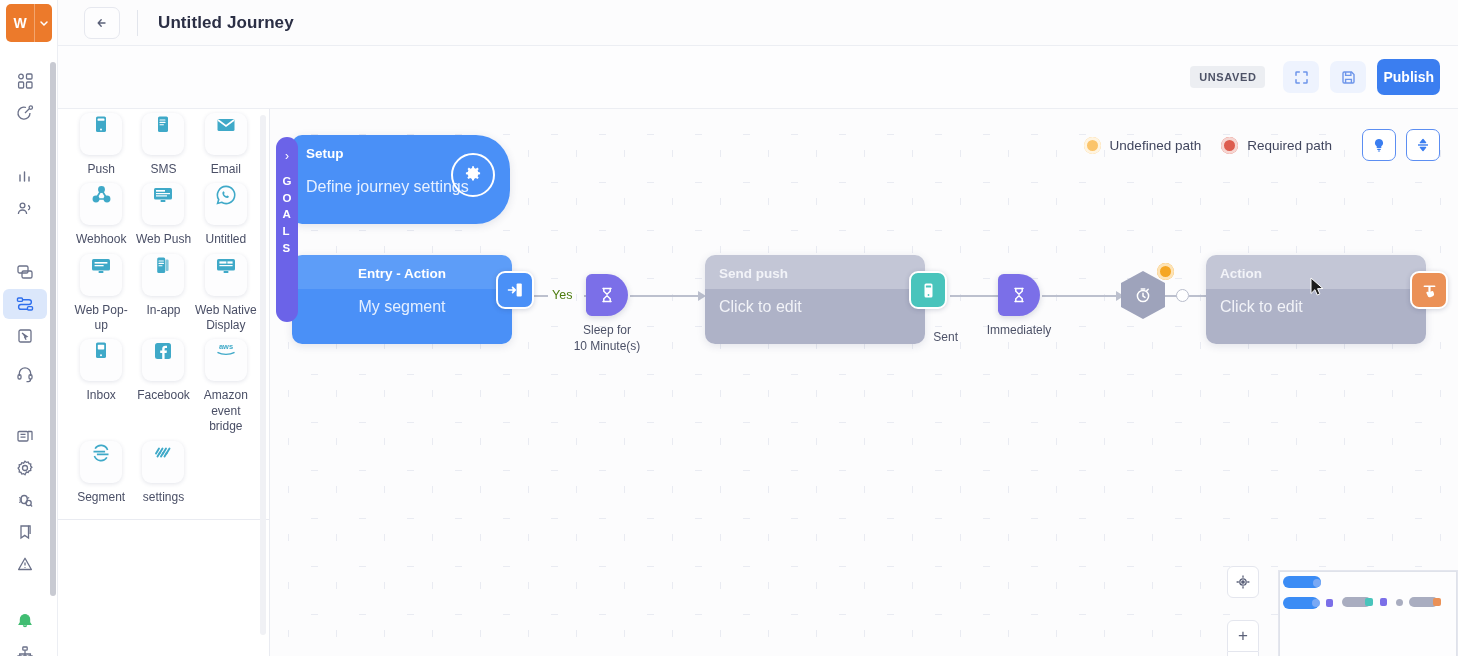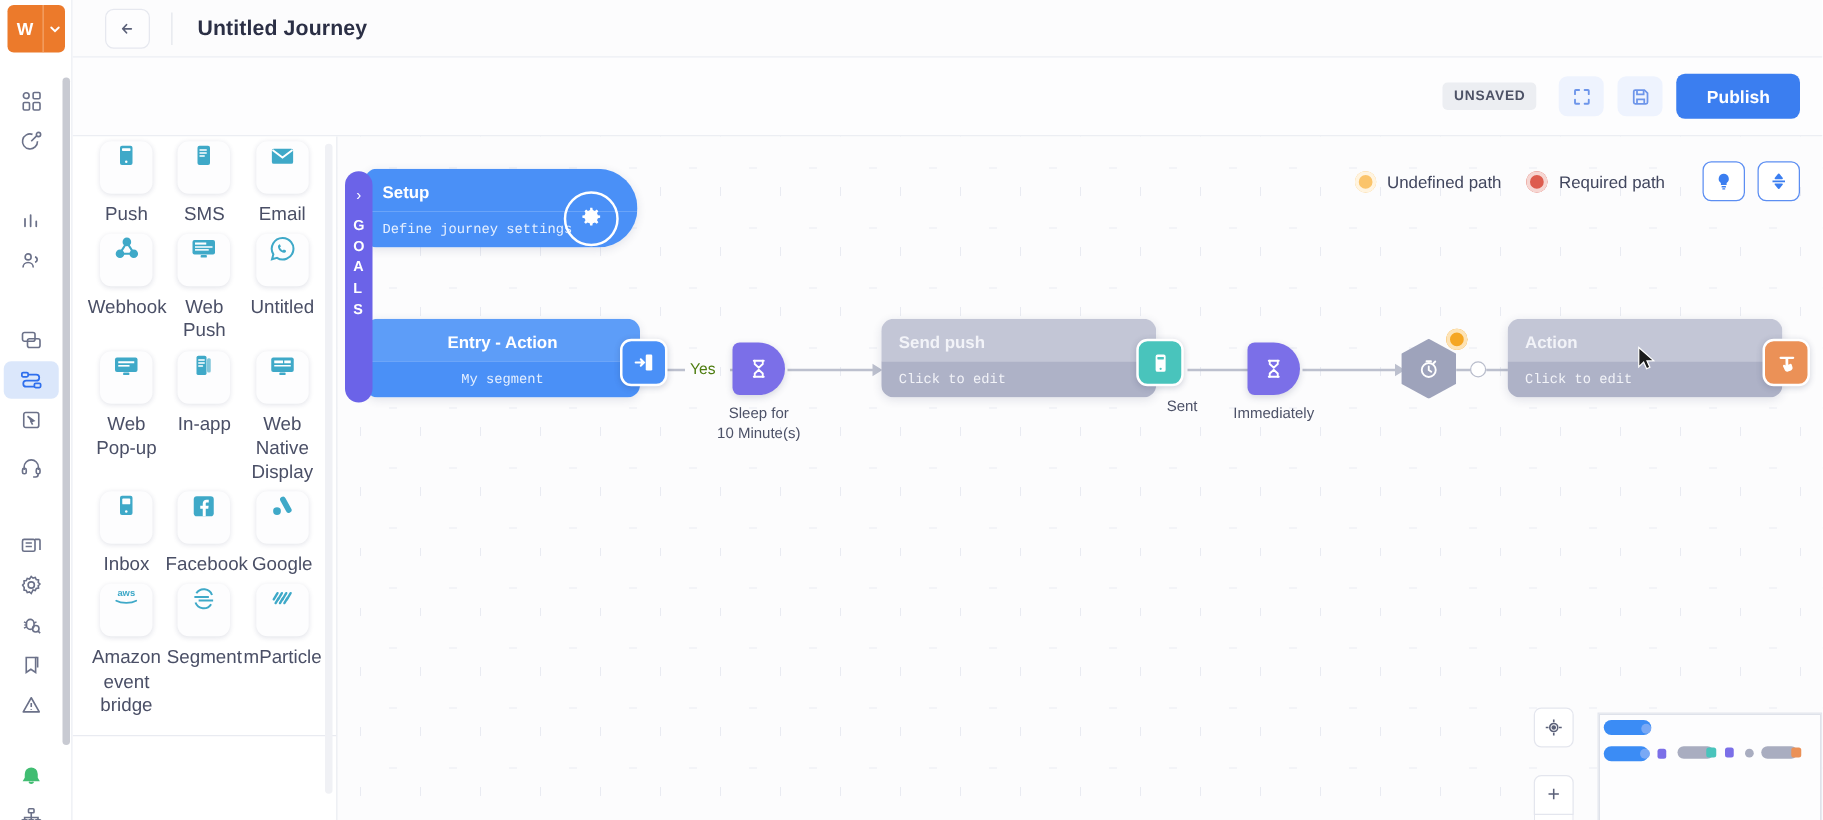--- a/index.html
+++ b/index.html
@@ -70,21 +70,21 @@
     background: #eceef2; color: #4d5266; font-size: 11px; font-weight: bold;
     letter-spacing: .6px; padding: 5px 9px; border-radius: 4px; margin-right: 18px;
   }
   .tb-btn {
     width: 36px; height: 32px; border-radius: 7px; background: #eef3fe;
     display: flex; align-items: center; justify-content: center;
     color: #6d95ea; margin-right: 11px;
   }
   .publish {
     background: #3b7ef0; color: #fff; font-size: 14px; font-weight: bold;
-    padding: 10px 24px; border-radius: 7px; border: none;
+    padding: 10px 6px; border-radius: 7px; border: none;
     font-family: "Liberation Sans", sans-serif;
   }
 
   
   .panel {
     position: absolute; left: 58px; top: 109px; width: 212px; bottom: 0;
     background: #ffffff; border-right: 1px solid #e9ebf1; z-index: 18;
   }
   .panel-sec-head {
     display: flex; align-items: center; justify-content: space-between;
@@ -96,21 +96,21 @@
     display: grid; grid-template-columns: repeat(3, 1fr); padding: 0 12px;
     row-gap: 2px;
   }
   .tile { display: flex; flex-direction: column; align-items: center; padding-top: 4px; }
   .tile-ico {
     width: 42px; height: 42px; border-radius: 9px; background: #fdfdfe;
     box-shadow: 0 1px 4px rgba(40,50,90,.13); display: flex; align-items: flex-start;
     justify-content: center; color: #3fa9c8;
   }
   .tile-lbl {
-    margin-top: 7px; font-size: 15px; color: #4a4f66; text-align: center;
+    margin-top: 7px; font-size: 12px; color: #4a4f66; text-align: center;
     line-height: 1.28; max-width: 62px;
   }
   .panel-div { height: 1px; background: #e9ebf1; margin: 14px 0 0 0; }
   .panel-scroll {
     position: absolute; right: 3px; top: 6px; width: 6px; height: 520px;
     background: #f0f1f5; border-radius: 3px;
   }
 
   
   .canvas {
@@ -162,21 +162,21 @@
   .goals-tab .arw { font-size: 12px; margin-bottom: 10px; }
   .goals-tab .lt { font-size: 11.5px; font-weight: bold; line-height: 1.45; }
 
   
   .node { position: absolute; z-index: 10; }
   .card {
     width: 220px; border-radius: 10px; overflow: hidden;
     box-shadow: 0 2px 8px rgba(40,50,90,.12);
   }
   .card .t { font-size: 13.5px; font-weight: bold; padding: 11px 14px 8px 14px; }
-  .card .s { font-size: 11px; padding: 9px 14px 8px 14px; font-family: Liberation Mono, monospace; }
+  .card .s { font-size: 16px; padding: 9px 14px 28px 14px; }
 
   .setup-card { border-radius: 10px 34px 34px 10px; width: 218px; }
   .setup-card .t { background: #4a90f7; color: #fff; }
   .setup-card .s { background: #4a90f7; color: #e6f0ff; }
   .setup-gear {
     position: absolute; right: 15px; top: 18px; width: 44px; height: 44px;
     border-radius: 50%; border: 2px solid #ffffff; display: flex;
     align-items: center; justify-content: center; color: #fff;
   }
 
@@ -528,29 +528,20 @@
       <div class="tile">
         <div class="tile-ico">
           <svg width="24" height="24" viewBox="0 0 24 24">
               <rect x="4" y="4" width="16" height="16" rx="2.5" fill="currentColor"></rect>
               <path d="M13.6 20v-6h2l.3-2.4h-2.3v-1.5c0-.7.2-1.1 1.2-1.1h1.2V6.8c-.2 0-.9-.1-1.8-.1-1.8 0-3 1.1-3 3.1v1.8H9.2V14h2v6z" fill="#fff"></path>
             </svg>
         </div>
         <div class="tile-lbl">Facebook</div>
       </div>
 
-      <div class="tile">
-        <div class="tile-ico">
-          <svg width="24" height="24" viewBox="0 0 24 24" fill="currentColor">
-              <path d="M11.2 4.6a2.3 2.3 0 0 1 3.2.9l4.4 8.1a2.3 2.3 0 1 1-4 2.2L10.4 7.8a2.3 2.3 0 0 1 .8-3.2z"></path>
-              <circle cx="7.6" cy="15.8" r="3.1"></circle>
-            </svg>
-        </div>
-        <div class="tile-lbl">Google</div>
-      </div>
 
       <div class="tile">
         <div class="tile-ico">
           <svg width="26" height="20" viewBox="0 0 26 20" fill="currentColor">
             <text x="13" y="10" text-anchor="middle" font-family="Liberation Sans, sans-serif" font-size="7.5" font-weight="bold" fill="currentColor">aws</text>
             <path d="M5 13.6c4 2.3 12 2.3 16 0" stroke="currentColor" stroke-width="1.4" fill="none" stroke-linecap="round"></path>
           </svg>
         </div>
         <div class="tile-lbl">Amazon event bridge</div>
       </div>
@@ -566,21 +557,21 @@
         <div class="tile-lbl">Segment</div>
       </div>
 
       <div class="tile">
         <div class="tile-ico">
           <svg width="24" height="22" viewBox="0 0 24 22" fill="none" stroke="currentColor" stroke-width="1.9" stroke-linecap="round">
             <path d="M5 12.5L8 7.5M8.5 12.5l3-5M12 12.5l3-5M15.5 12.5l3-5"></path>
             <path d="M6.5 15.5l2.3-3.8M10 15.5l2.3-3.8M13.5 15.5l2.3-3.8"></path>
           </svg>
         </div>
-        <div class="tile-lbl">mParticle</div>
+        <div class="tile-lbl">settings</div>
       </div>
     </div>
 
     <div class="panel-div"></div>
     <div class="panel-scroll"></div>
   </div>
 
   <div class="canvas">
 
     <div class="legend">
@@ -670,21 +661,21 @@
         <div class="t">Send push</div>
         <div class="s">Click to edit</div>
       </div>
       <div class="push-badge">
         <svg width="19" height="19" viewBox="0 0 19 19" fill="currentColor">
             <rect x="5.5" y="2.6" width="8" height="13.8" rx="1.5"></rect>
             <rect x="6.9" y="4.5" width="5.2" height="2" rx=".5" fill="#49c4bc"></rect>
             <circle cx="9.5" cy="14" r=".9" fill="#49c4bc"></circle>
           </svg>
       </div>
-      <div class="node-cap" style="left:auto; right:-33px; top:62px; transform:none;">Sent</div>
+      <div class="node-cap" style="left:auto; right:-33px; top:74px; transform:none;">Sent</div>
     </div>
 
     <div class="edge" style="left:680px; top:186px; width:64px;"></div>
 
     <div class="node" style="left:728px; top:165px;">
       <div class="sleep-shape">
         <svg width="20" height="20" viewBox="0 0 20 20" fill="none" stroke="currentColor" stroke-width="1.5" stroke-linecap="round">
           <path d="M6 3.6h8M6 16.4h8"></path>
             <path d="M6.8 3.6v2.6L10 9.2l3.2-3v-2.6M6.8 16.4v-2.6L10 10.8l3.2 3v2.6"></path>
         </svg>

